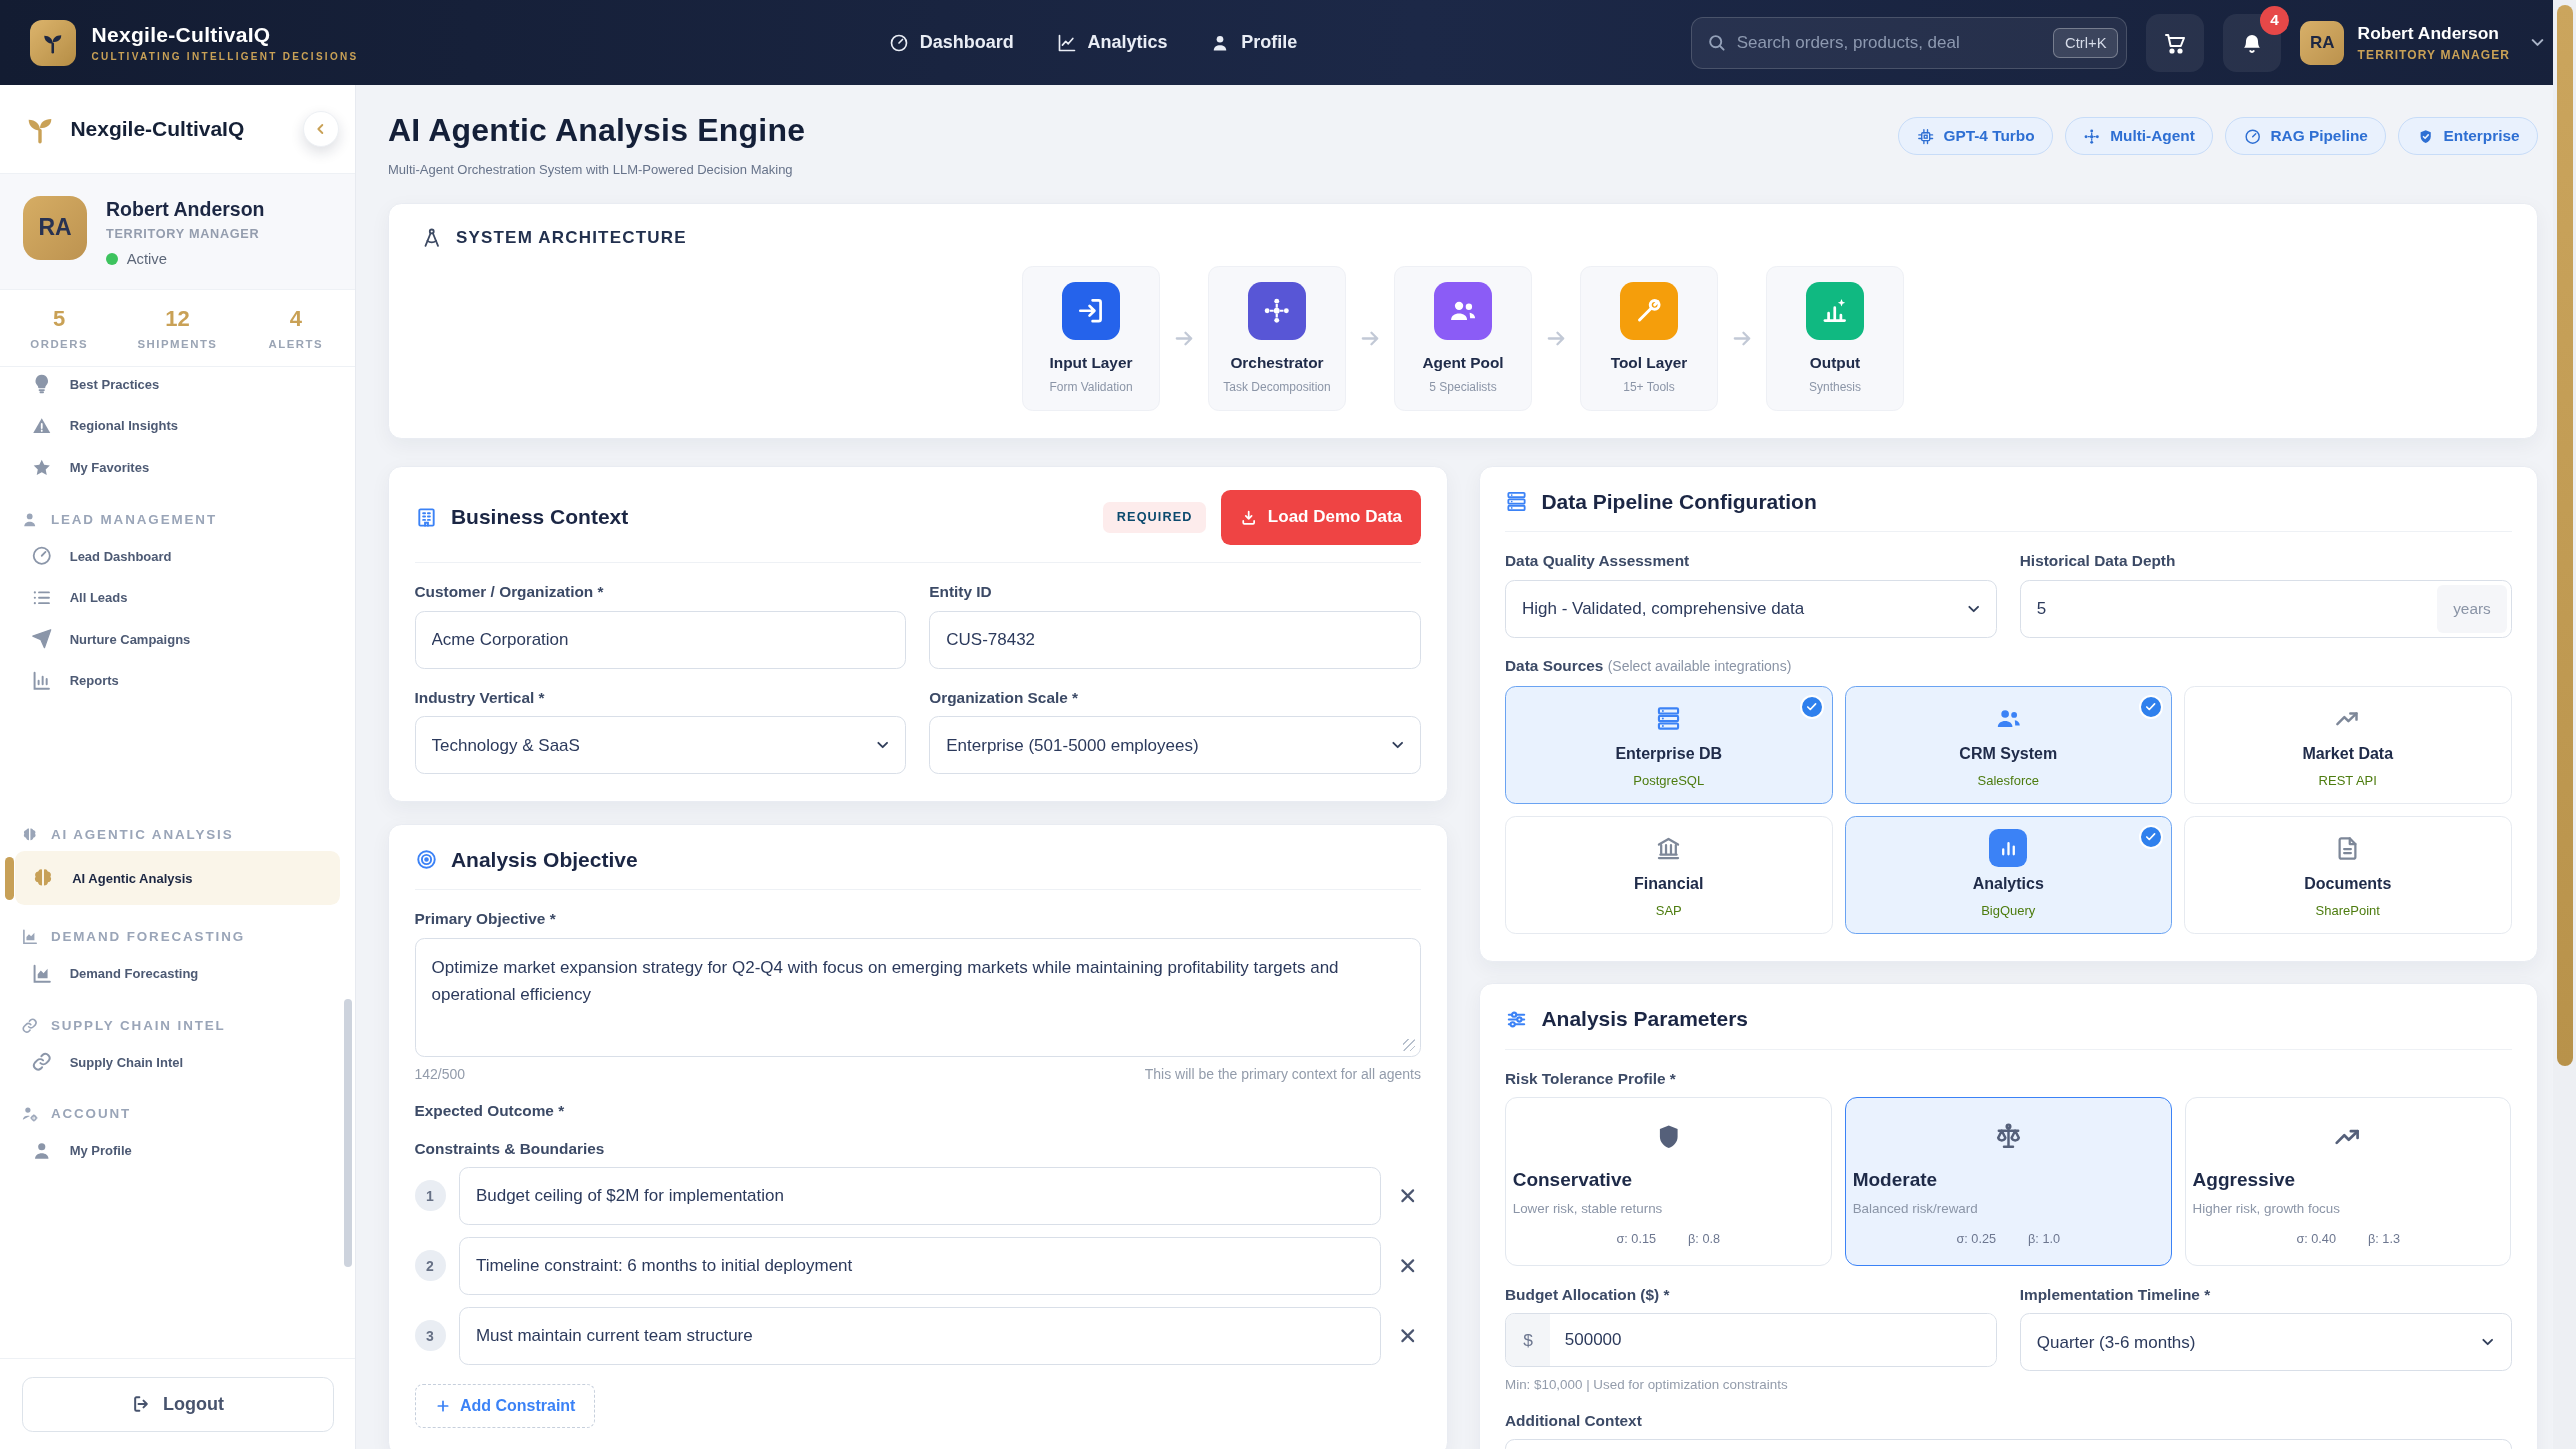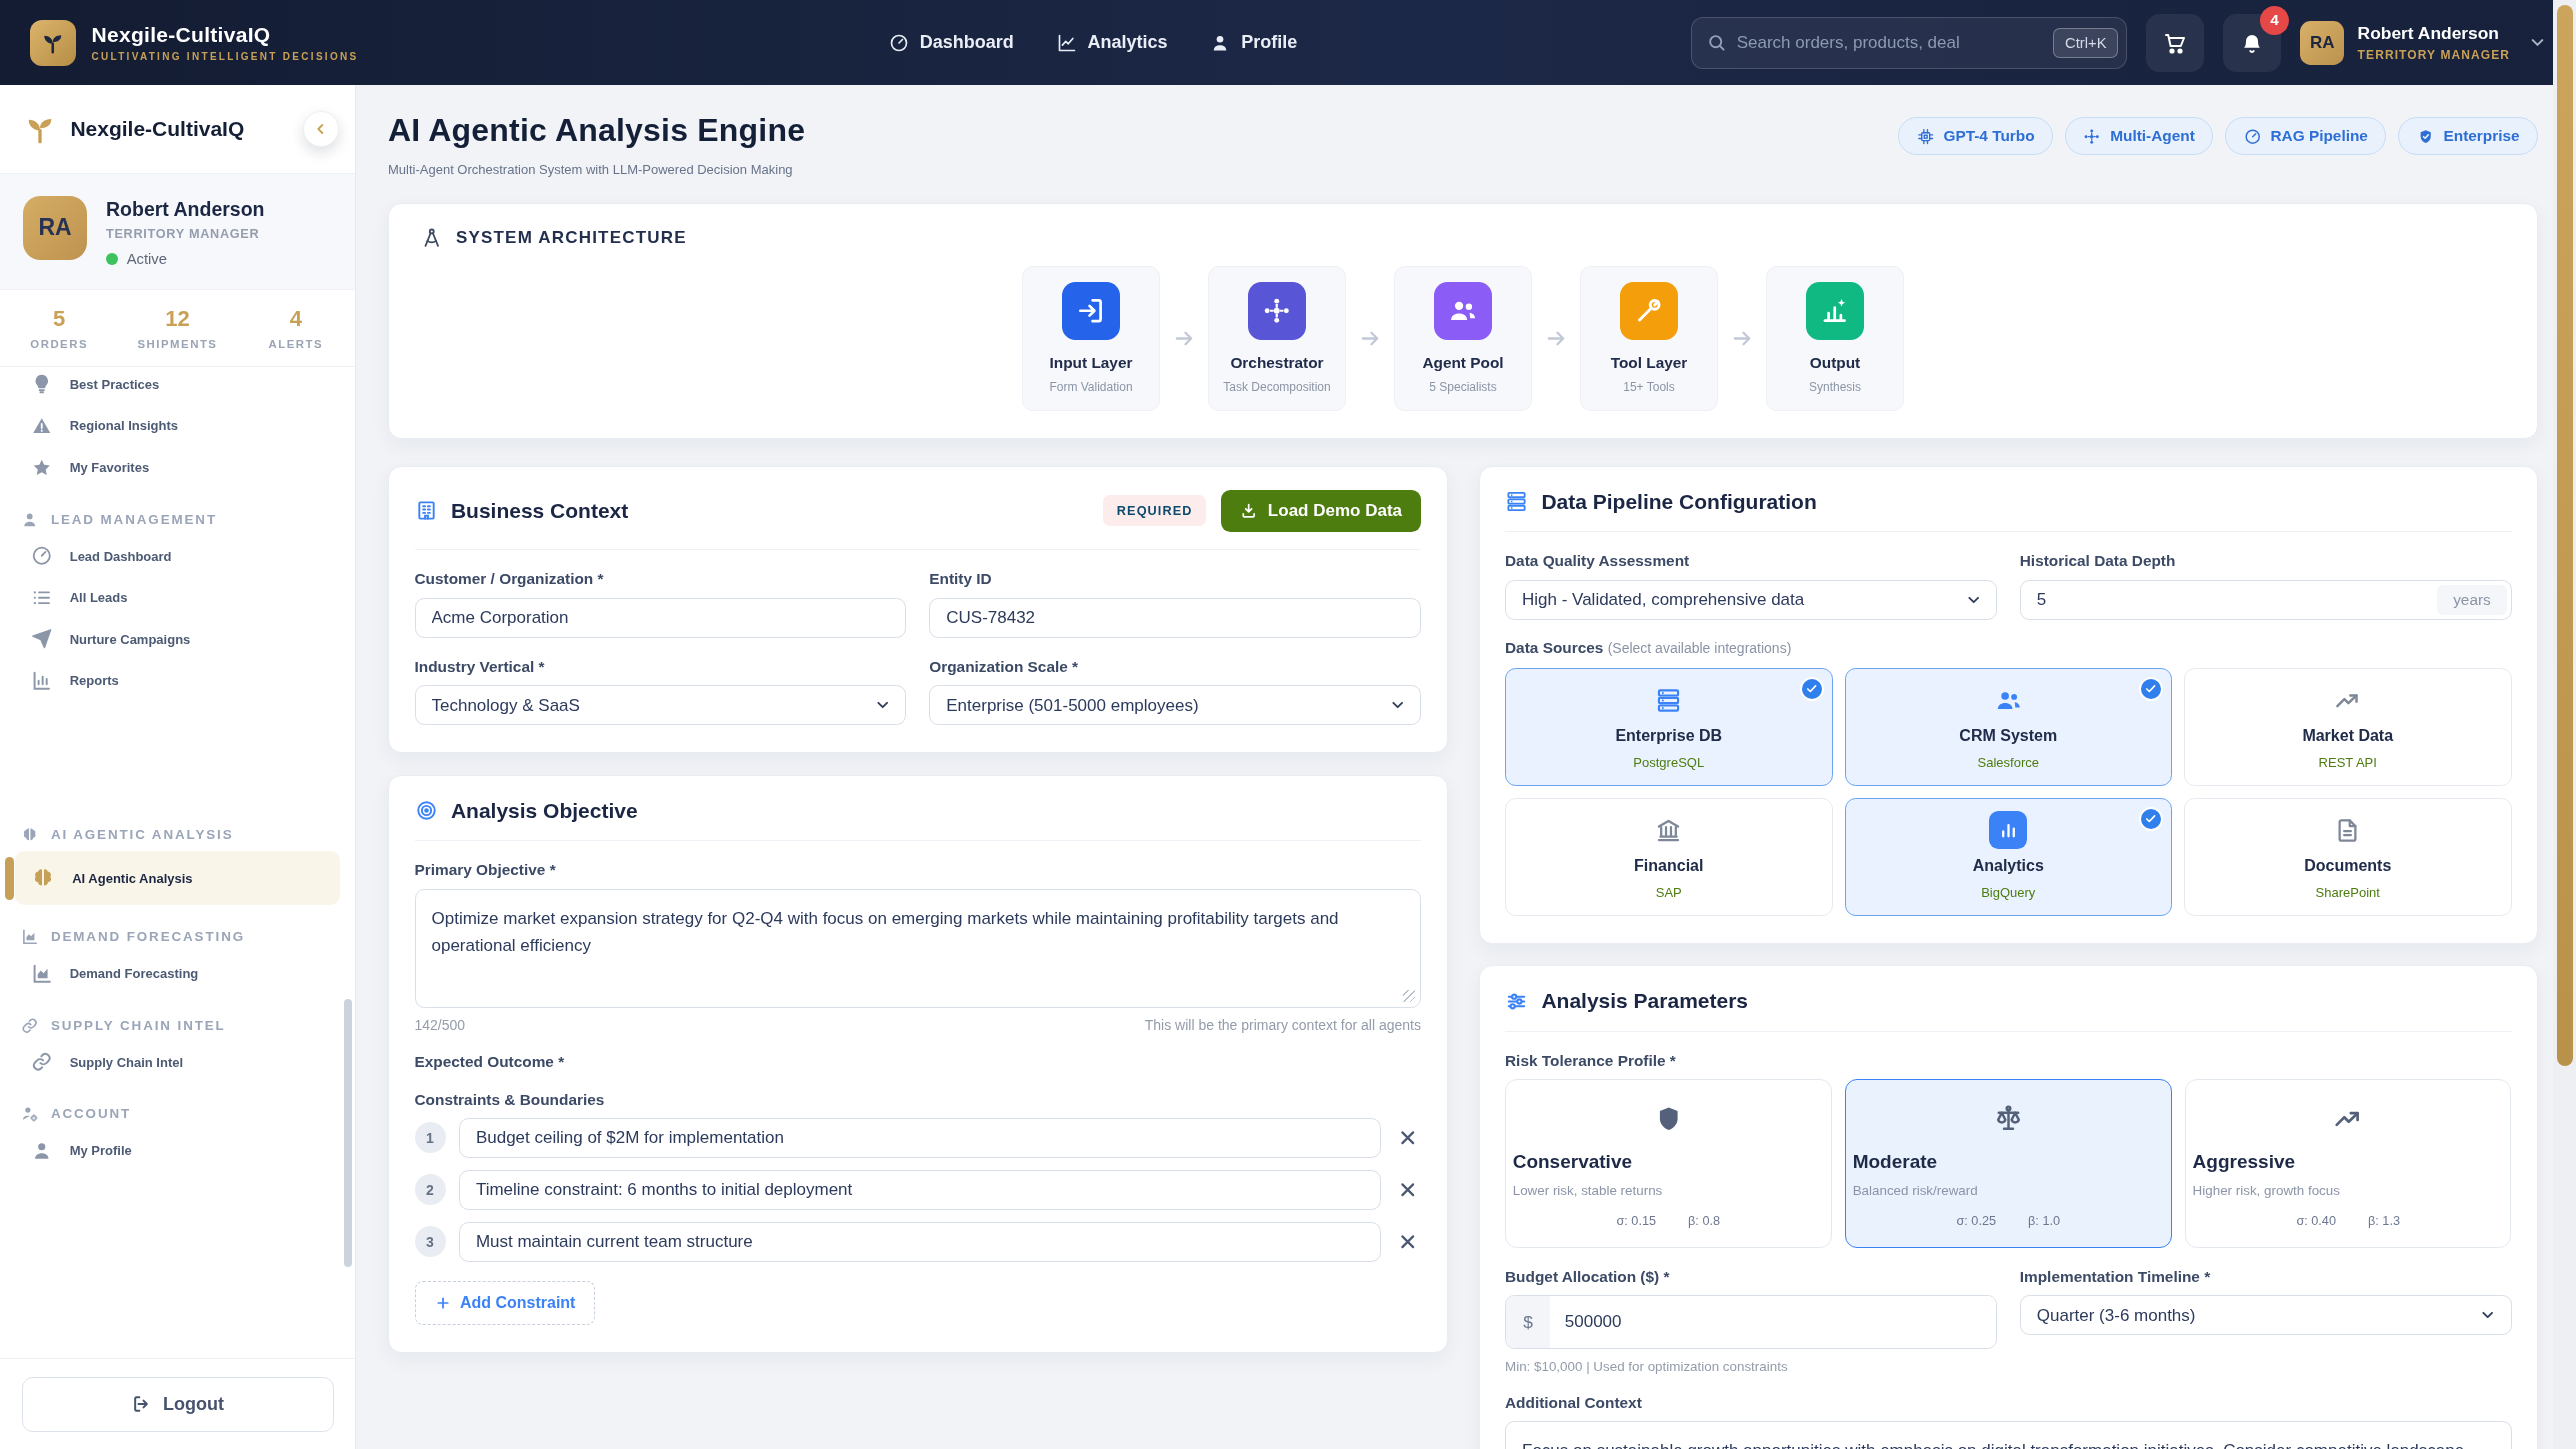--- a/index.html
+++ b/index.html
@@ -87,27 +87,27 @@
   .arrow{width:48px;display:flex;justify-content:center;color:#c2c9d6}
 
   .cols{display:flex;gap:31px;margin-top:27px;align-items:flex-start}
   .col{flex:1;display:flex;flex-direction:column;gap:21.5px;min-width:0}
   .sec{padding:23px 25.5px 27px}
   .sec-head{display:flex;align-items:center;justify-content:space-between}
   .sec-title{display:flex;align-items:center;gap:13.4px;font-size:21px;font-weight:800;color:#1b2644}
   .sec-title .ic{color:#3b82f6}
   .head-right{display:flex;align-items:center;gap:14.8px}
   .req{background:#fdecec;color:#0c4a6e;font-size:12.7px;font-weight:800;letter-spacing:1.1px;padding:8.7px 13.4px;border-radius:6.7px}
-  .btn-primary{background:#4d7c0f;color:#fff;height:42px;padding:0 19px;border-radius:9.4px;display:flex;align-items:center;gap:10.7px;font-size:17px;font-weight:700;border:0;cursor:pointer}
+  .btn-primary{background:#ef4444;color:#fff;height:55px;padding:0 19px;border-radius:9.4px;display:flex;align-items:center;gap:10.7px;font-size:17px;font-weight:700;border:0;cursor:pointer}
   .btn-primary .ic{color:#fff}
   .divider{height:1.3px;background:#eef1f5;margin:17.4px 0 0}
   .grid2{display:grid;grid-template-columns:1fr 1fr;gap:0 23px}
   .f-label{font-size:15.4px;font-weight:700;color:#3c4a66;margin:20px 0 9.4px}
   .f-label .hint-inline{font-weight:400;color:#8a94a6;font-size:14px}
-  .inp{height:40px;border:1.3px solid #d9dfe8;border-radius:9.4px;padding:0 16px;font-size:17px;color:#2c3a5c;width:100%;background:#fff;outline:none}
+  .inp{height:58px;border:1.3px solid #d9dfe8;border-radius:9.4px;padding:0 16px;font-size:17px;color:#2c3a5c;width:100%;background:#fff;outline:none}
   .sel-wrap{position:relative}
   select.inp{appearance:none;-webkit-appearance:none;padding-right:43px}
   .sel-chev{position:absolute;right:14.8px;top:50%;transform:translateY(-50%);color:#33405c;pointer-events:none}
   .ta-wrap{position:relative}
   textarea.inp{padding:14.8px 16px;line-height:1.6;resize:none;display:block}
   .grip{position:absolute;right:6px;bottom:6px;width:12px;height:12px;background:repeating-linear-gradient(135deg,transparent 0 3.4px,#b7c0cd 3.4px 4.7px);border-radius:1.3px}
   .meta-row{display:flex;justify-content:space-between;font-size:14px;color:#939cab;margin-top:8.7px}
   .constraint{display:flex;align-items:center;gap:13.4px;margin-bottom:12px}
   .c-num{width:31px;height:31px;border-radius:50%;background:#e9edf3;color:#677186;font-size:14px;font-weight:700;display:flex;align-items:center;justify-content:center;flex:none}
   .c-x{color:#4b5670;background:none;border:0;cursor:pointer;flex:none;padding:2.7px}

